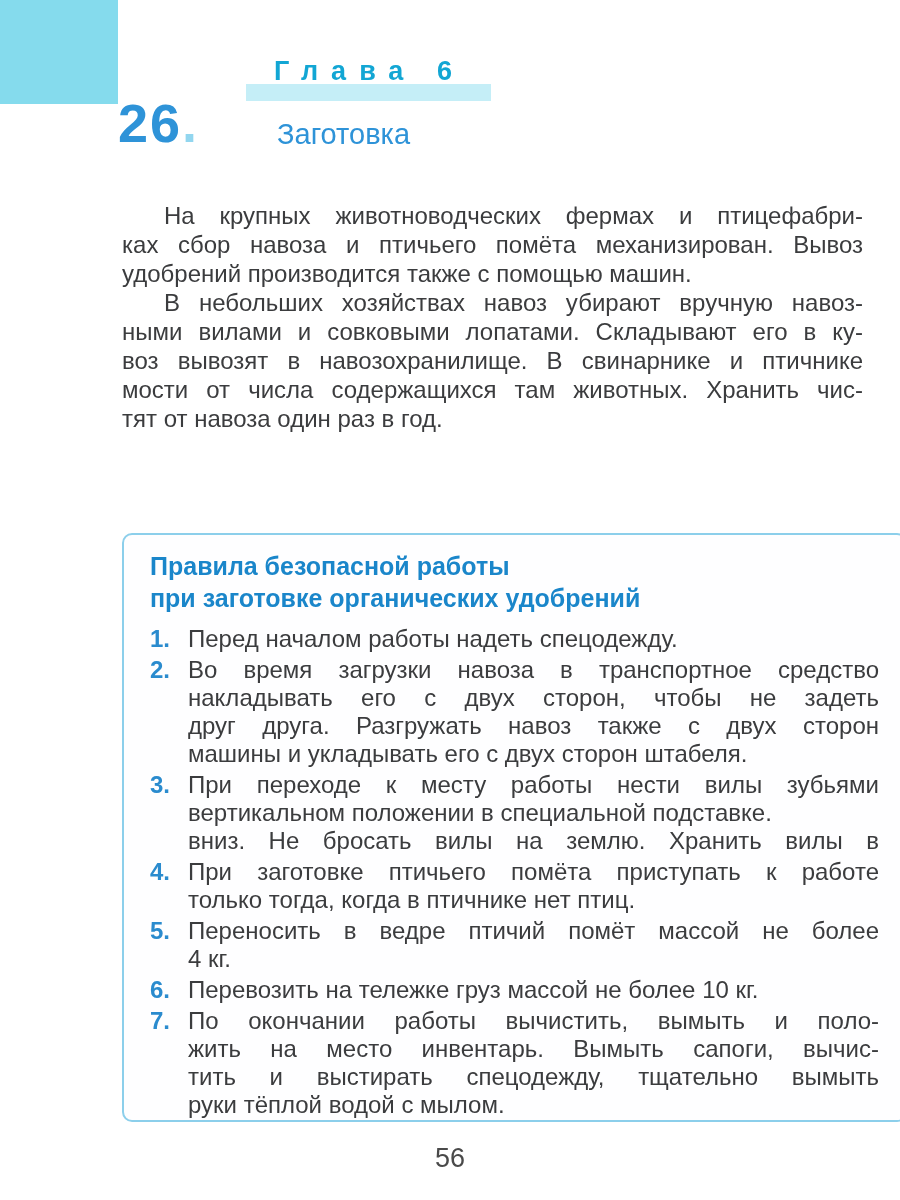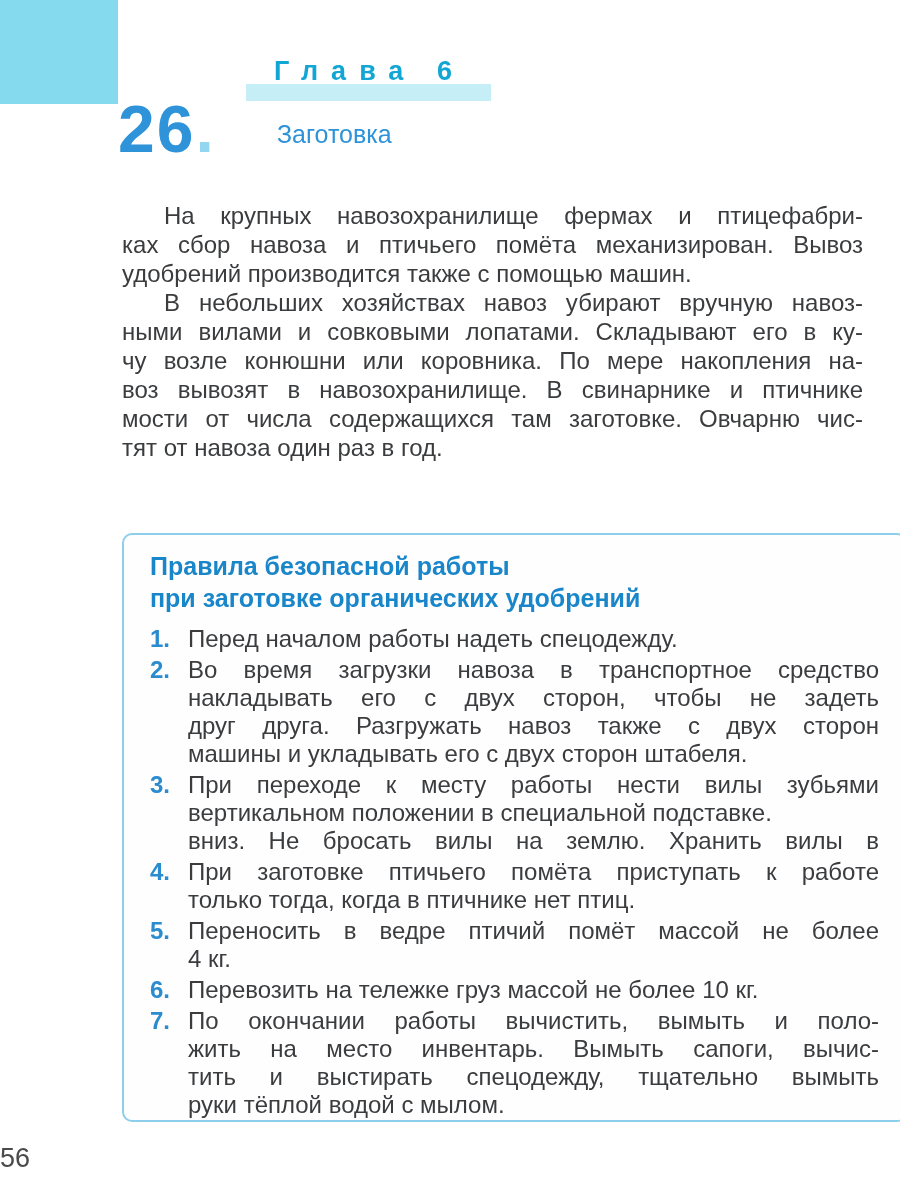--- a/index.html
+++ b/index.html
@@ -24,28 +24,28 @@
   .chapter-label {
     position:absolute; left:274px; top:56px;
     font-size:27px; font-weight:bold;
     letter-spacing:13px;
     color:#12a6d4;
     white-space:nowrap;
     text-align:right;
   }
   .secnum {
     position:absolute; left:118px; top:96px;
-    font-size:66px; font-weight:bold;
+    font-size:54px; font-weight:bold;
     color:#2e93d8; letter-spacing:2px;
     line-height:1;
   }
   .secnum .dot { color:#92d6ef; }
   .title {
     position:absolute; left:277px; top:114px;
-    font-size:25px; line-height:40px;
+    font-size:29px; line-height:40px;
     color:#2e93d8;
   }
   .intro {
     position:absolute; left:122px; top:201px;
     width:741px;
     font-size:24px; line-height:29px;
     color:#3b3c3e;
   }
   .para .tline:first-child { text-indent:42px; }
   .tline.just { text-align:justify; text-align-last:justify; }
@@ -64,50 +64,49 @@
   }
   .box-list { font-size:24px; line-height:28px; color:#3b3c3e; }
   .box-item { display:flex; margin-bottom:3px; }
   .box-item .num {
     flex:0 0 38px;
     font-weight:bold; color:#2a8bce;
   }
   .box-item .itext { flex:1; }
   .page-number {
     position:absolute; left:0; right:0; bottom:26px;
-    text-align:left;
+    text-align:center;
     font-size:27px; color:#4a4a4a;
   }
 </style>
 </head>
 <body>
 
 <div class="corner"></div>
 
 <div class="chapter-underline"></div>
 <div class="chapter-label">Глава 6</div>
 
 <div class="secnum"><span>26</span><span class="dot">.</span></div>
 
 <div class="title">
   <div>Заготовка</div>
 </div>
 
 <div class="intro">
   <div class="para">
-      <div class="tline just">На крупных навозохранилище фермах и птицефабри-</div>
+      <div class="tline just">На крупных животноводческих фермах и птицефабри-</div>
       <div class="tline just">ках сбор навоза и птичьего помёта механизирован. Вывоз</div>
       <div class="tline">удобрений производится также с помощью машин.</div>
     </div>
   <div class="para">
       <div class="tline just">В небольших хозяйствах навоз убирают вручную навоз-</div>
       <div class="tline just">ными вилами и совковыми лопатами. Складывают его в ку-</div>
-      <div class="tline just">чу возле конюшни или коровника. По мере накопления на-</div>
       <div class="tline just">воз вывозят в навозохранилище. В свинарнике и птичнике</div>
-      <div class="tline just">мости от числа содержащихся там заготовке. Овчарню чис-</div>
+      <div class="tline just">мости от числа содержащихся там животных. Хранить чис-</div>
       <div class="tline">тят от навоза один раз в год.</div>
     </div>
 </div>
 
 <div class="safety-box">
   <div class="box-heading">
     <div>Правила безопасной работы</div>
     <div>при заготовке органических удобрений</div>
   </div>
   <div class="box-list">

